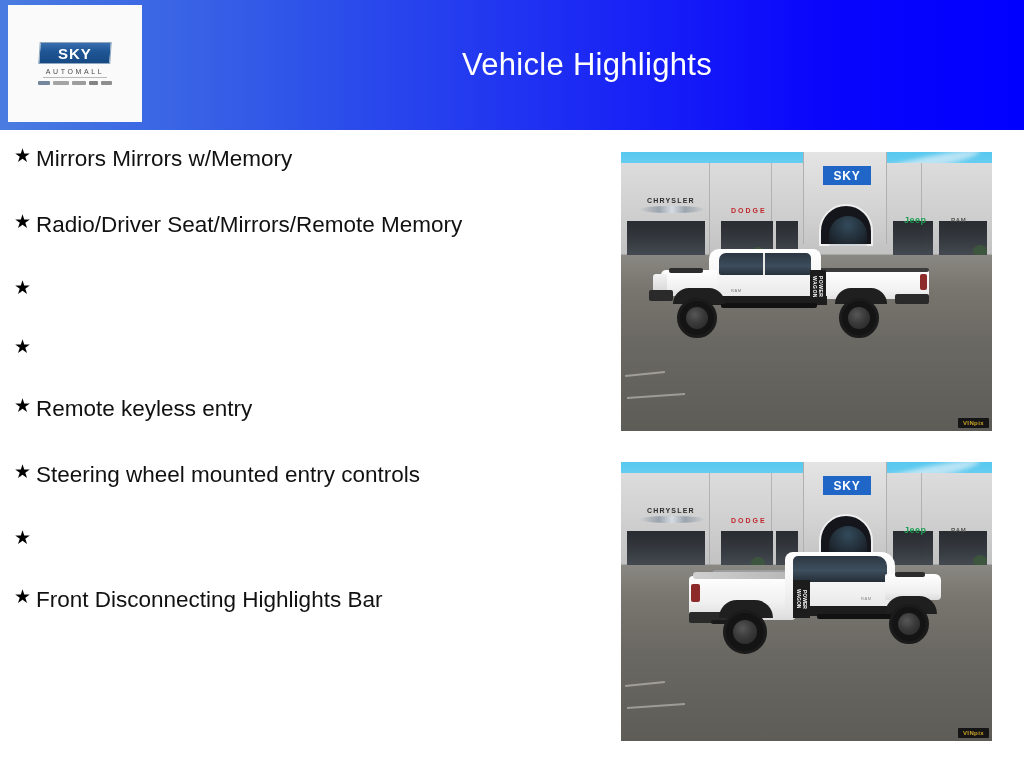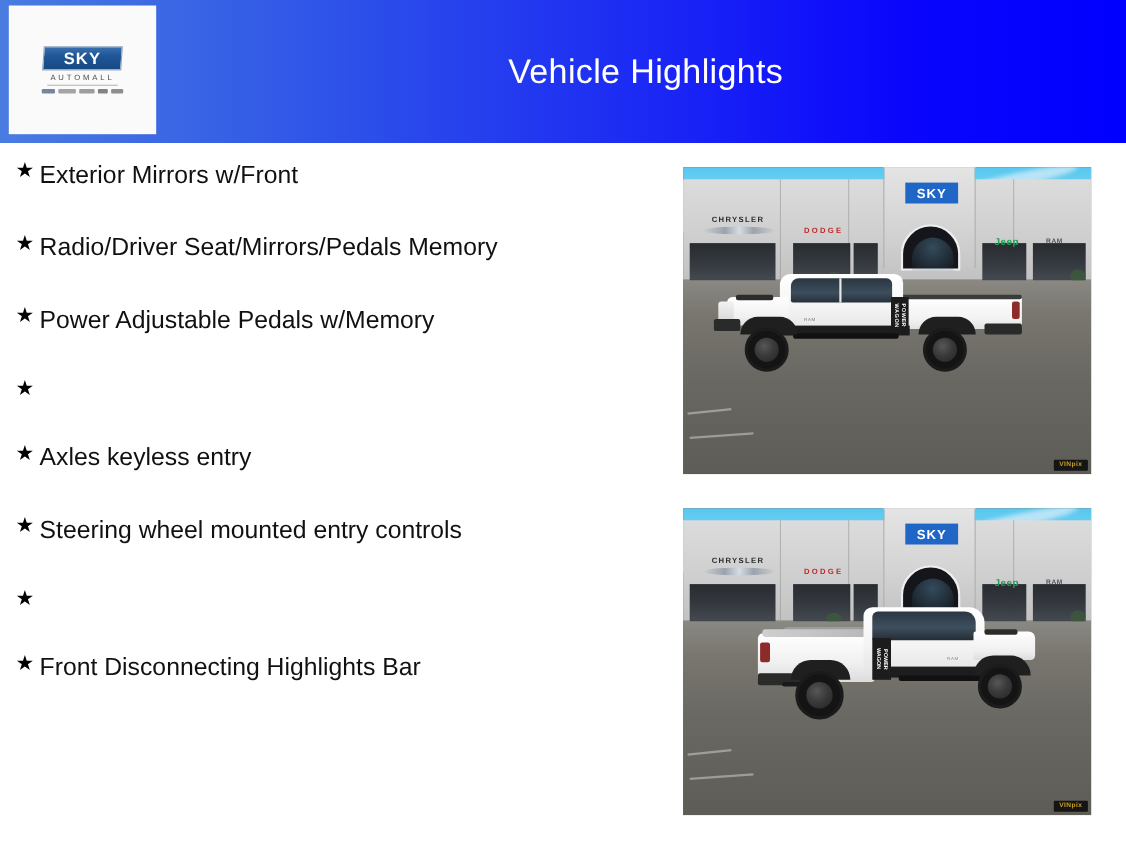--- a/index.html
+++ b/index.html
@@ -647,40 +647,39 @@
 
     <div class="header-title">Vehicle Highlights</div>
   </div>
 
   <div class="body-area">
 
     <div class="features">
 
       <div class="feature">
         <div class="bullet-star">★</div>
-        <div class="feature-text">Exterior Mirrors w/Front</div>
+        <div class="feature-text">Mirrors Mirrors w/Memory</div>
       </div>
 
       <div class="feature">
         <div class="bullet-star">★</div>
-        <div class="feature-text">Radio/Driver Seat/Mirrors/Pedals Memory</div>
+        <div class="feature-text">Radio/Driver Seat/Mirrors/Remote Memory</div>
       </div>
 
       <div class="feature">
         <div class="bullet-star">★</div>
-        <div class="feature-text">Power Adjustable Pedals w/Memory</div>
       </div>
 
       <div class="feature">
         <div class="bullet-star">★</div>
       </div>
 
       <div class="feature">
         <div class="bullet-star">★</div>
-        <div class="feature-text">Axles keyless entry</div>
+        <div class="feature-text">Remote keyless entry</div>
       </div>
 
       <div class="feature">
         <div class="bullet-star">★</div>
         <div class="feature-text">Steering wheel mounted entry controls</div>
       </div>
 
       <div class="feature">
         <div class="bullet-star">★</div>
       </div>

